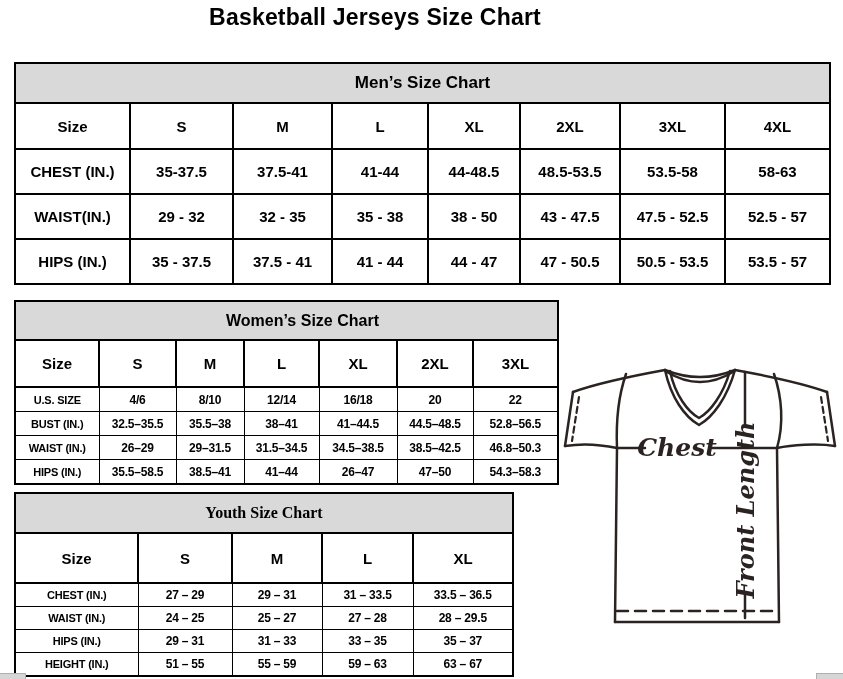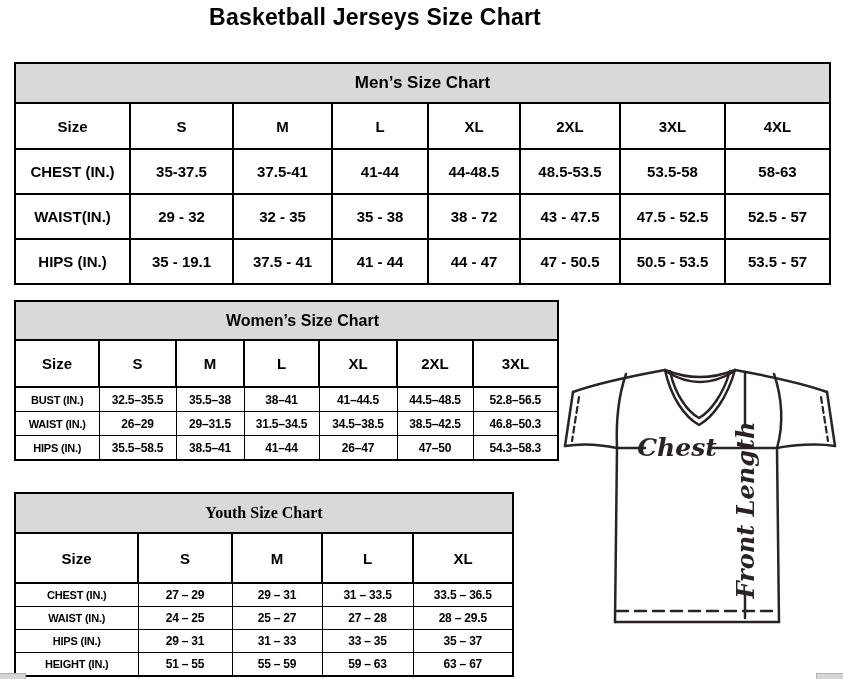--- a/index.html
+++ b/index.html
@@ -106,28 +106,28 @@
           <td>44-48.5</td>
           <td>48.5-53.5</td>
           <td>53.5-58</td>
           <td>58-63</td>
         </tr>
         <tr>
           <th class="row-label">WAIST(IN.)</th>
           <td>29 - 32</td>
           <td>32 - 35</td>
           <td>35 - 38</td>
-          <td>38 - 72</td>
+          <td>38 - 50</td>
           <td>43 - 47.5</td>
           <td>47.5 - 52.5</td>
           <td>52.5 - 57</td>
         </tr>
         <tr>
           <th class="row-label">HIPS (IN.)</th>
-          <td>35 - 19.1</td>
+          <td>35 - 37.5</td>
           <td>37.5 - 41</td>
           <td>41 - 44</td>
           <td>44 - 47</td>
           <td>47 - 50.5</td>
           <td>50.5 - 53.5</td>
           <td>53.5 - 57</td>
         </tr>
       </tbody>
   </table>
 </section>
@@ -152,20 +152,29 @@
           <th>S</th>
           <th>M</th>
           <th>L</th>
           <th>XL</th>
           <th>2XL</th>
           <th>3XL</th>
         </tr>
     </thead>
     <tbody>
         <tr>
+          <th class="row-label">U.S. SIZE</th>
+          <td>4/6</td>
+          <td>8/10</td>
+          <td>12/14</td>
+          <td>16/18</td>
+          <td>20</td>
+          <td>22</td>
+        </tr>
+        <tr>
           <th class="row-label">BUST (IN.)</th>
           <td>32.5–35.5</td>
           <td>35.5–38</td>
           <td>38–41</td>
           <td>41–44.5</td>
           <td>44.5–48.5</td>
           <td>52.8–56.5</td>
         </tr>
         <tr>
           <th class="row-label">WAIST (IN.)</th>

